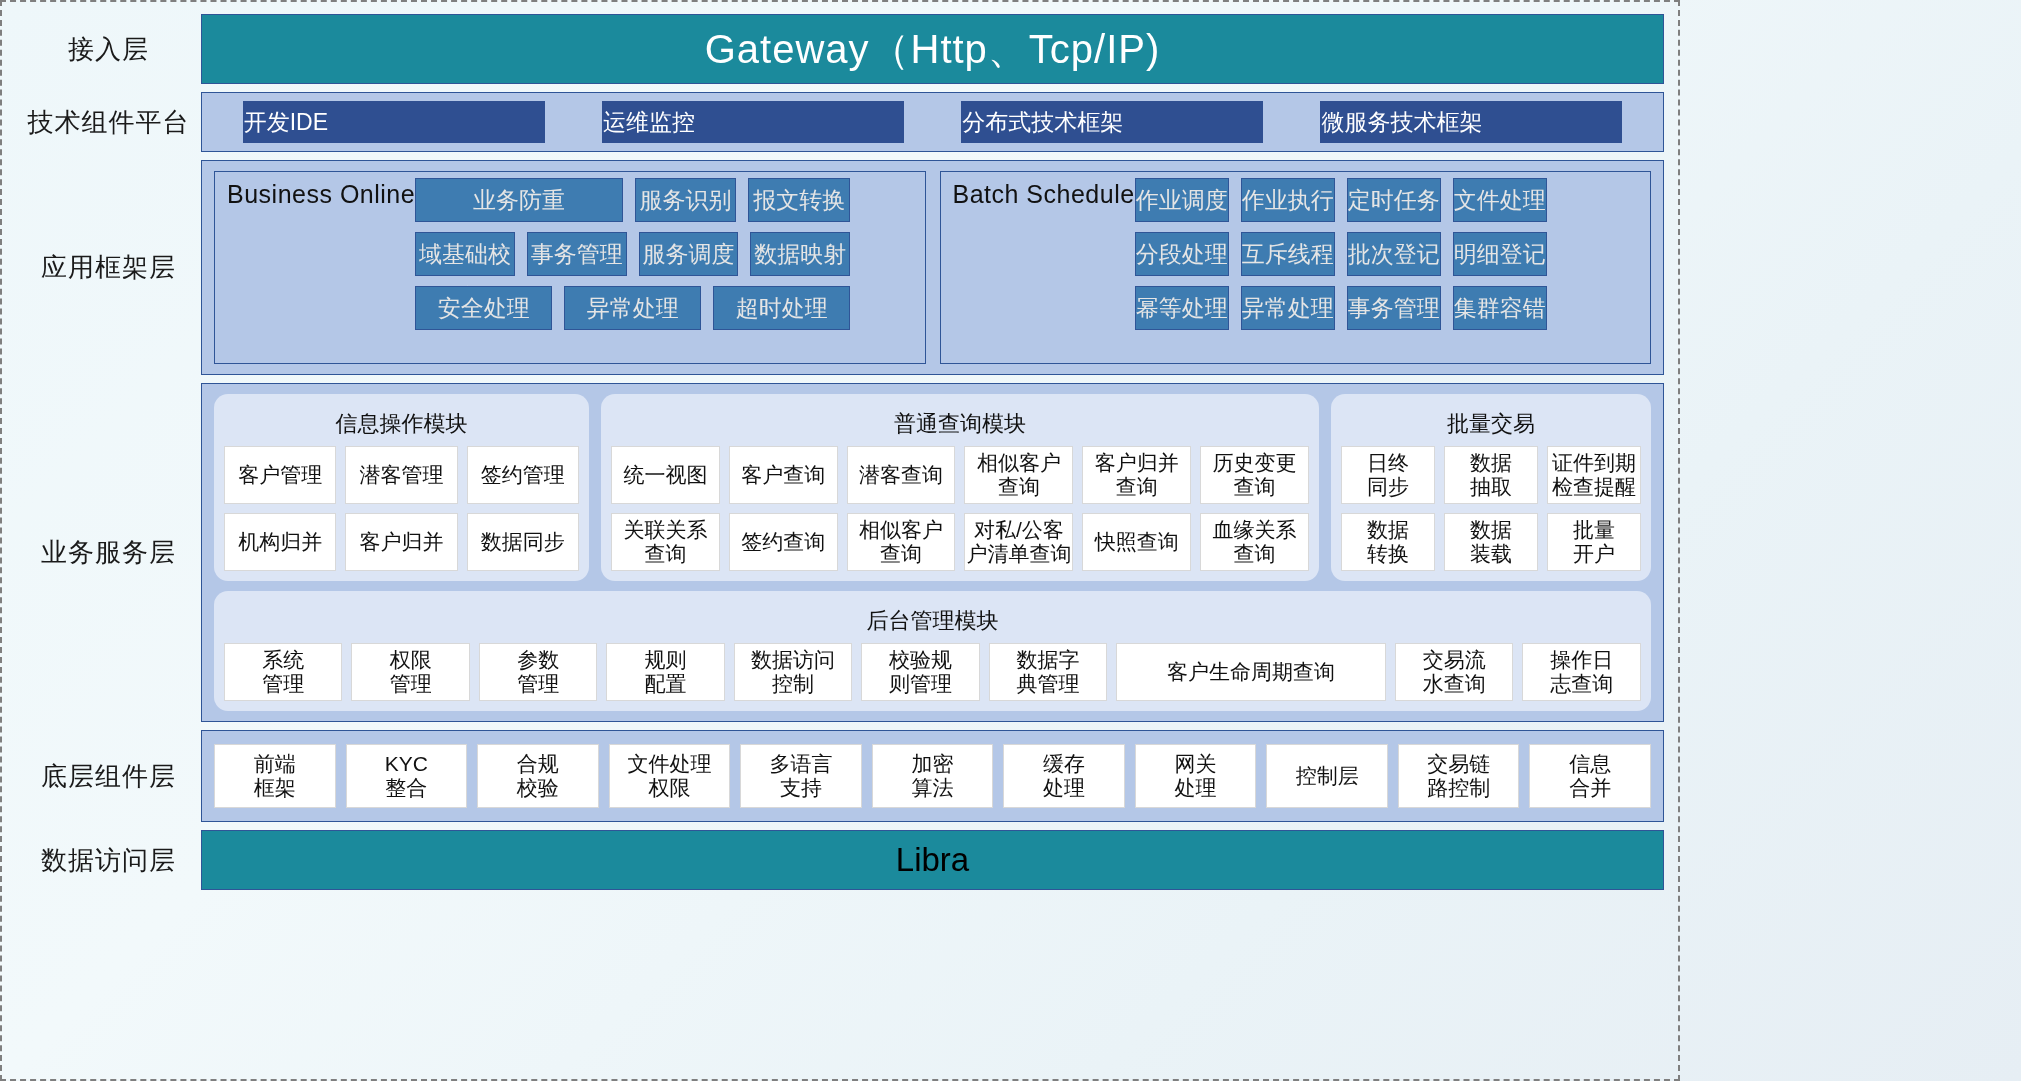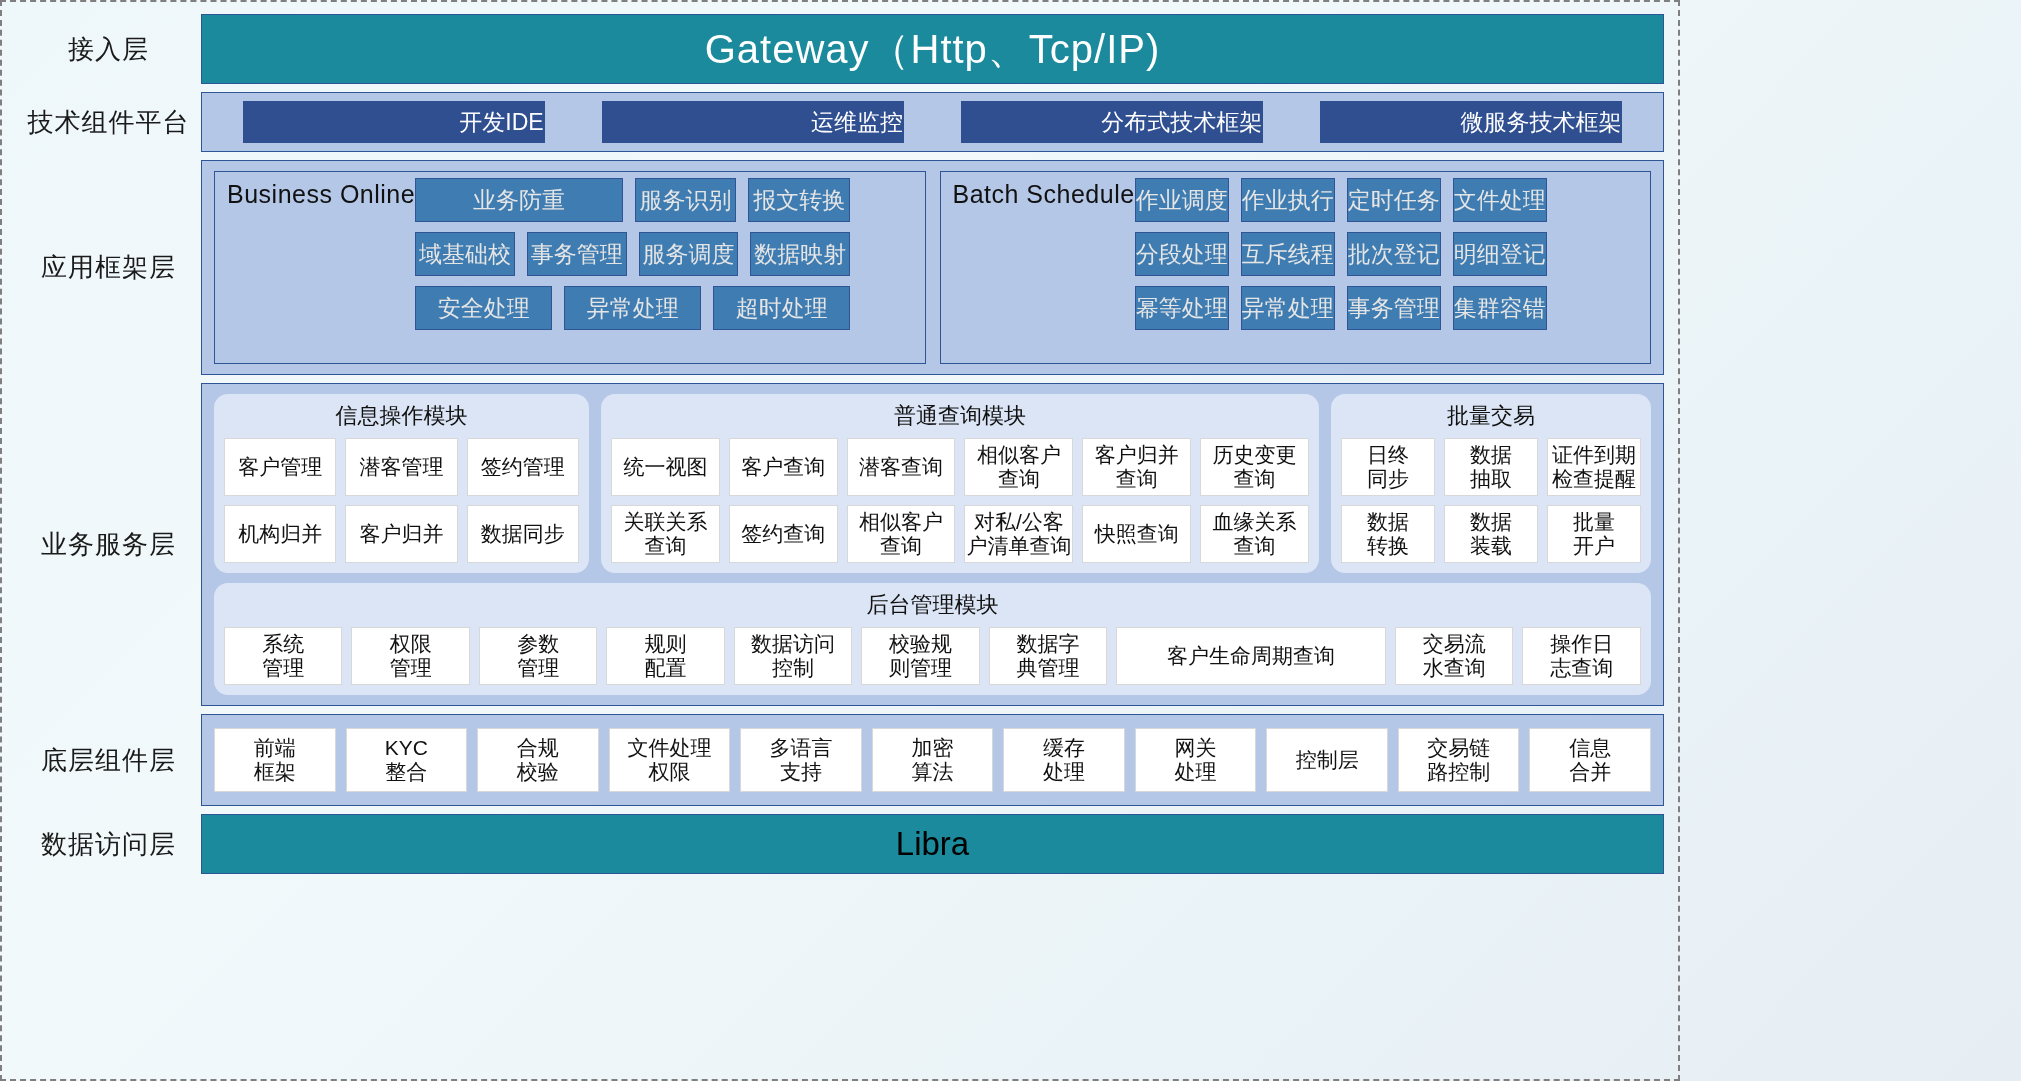--- a/index.html
+++ b/index.html
@@ -31,21 +31,21 @@
   }
 
   
   .techbar{
     flex:1;background:#b4c7e7;border:1px solid #2f5597;
     display:flex;align-items:center;justify-content:space-around;
     height:60px;padding:0 12px;box-sizing:border-box;
   }
   .techbox{
     background:#2f4f91;color:#fff;font-size:23px;
-    height:40px;line-height:40px;text-align:right;
+    height:40px;line-height:40px;text-align:left;
     flex:0 0 300px;border:1px solid #2f4f91;
   }
 
   
   .appframe{
     flex:1;background:#b4c7e7;border:1px solid #2f5597;
     display:flex;gap:14px;padding:10px 12px;box-sizing:border-box;
   }
   .panel{
     flex:1;background:#b4c7e7;border:1px solid #2f5597;
@@ -70,21 +70,21 @@
     flex:1;background:#b4c7e7;border:1px solid #2f5597;
     padding:10px 12px;box-sizing:border-box;
     display:flex;flex-direction:column;gap:10px;
   }
   .bizrow{display:flex;gap:12px;}
   .module{
     background:#dce5f5;border-radius:14px;
     padding:4px 10px 10px 10px;box-sizing:border-box;
     display:flex;flex-direction:column;
   }
-  .module-title{text-align:center;font-size:22px;color:#111;padding:3px 0 7px 0;}
+  .module-title{text-align:center;font-size:22px;color:#111;padding:3px 0 7px 0;margin-top:8px;}
   .mrows{display:flex;flex-direction:column;gap:9px;}
   .mline{display:flex;gap:9px;}
   .cellwhite{
     background:#fff;border:1px solid #d8d8d8;color:#111;
     font-size:21px;text-align:center;
     display:flex;align-items:center;justify-content:center;
     flex:1;height:56px;line-height:1.15;
     white-space:pre-line;
   }
 

